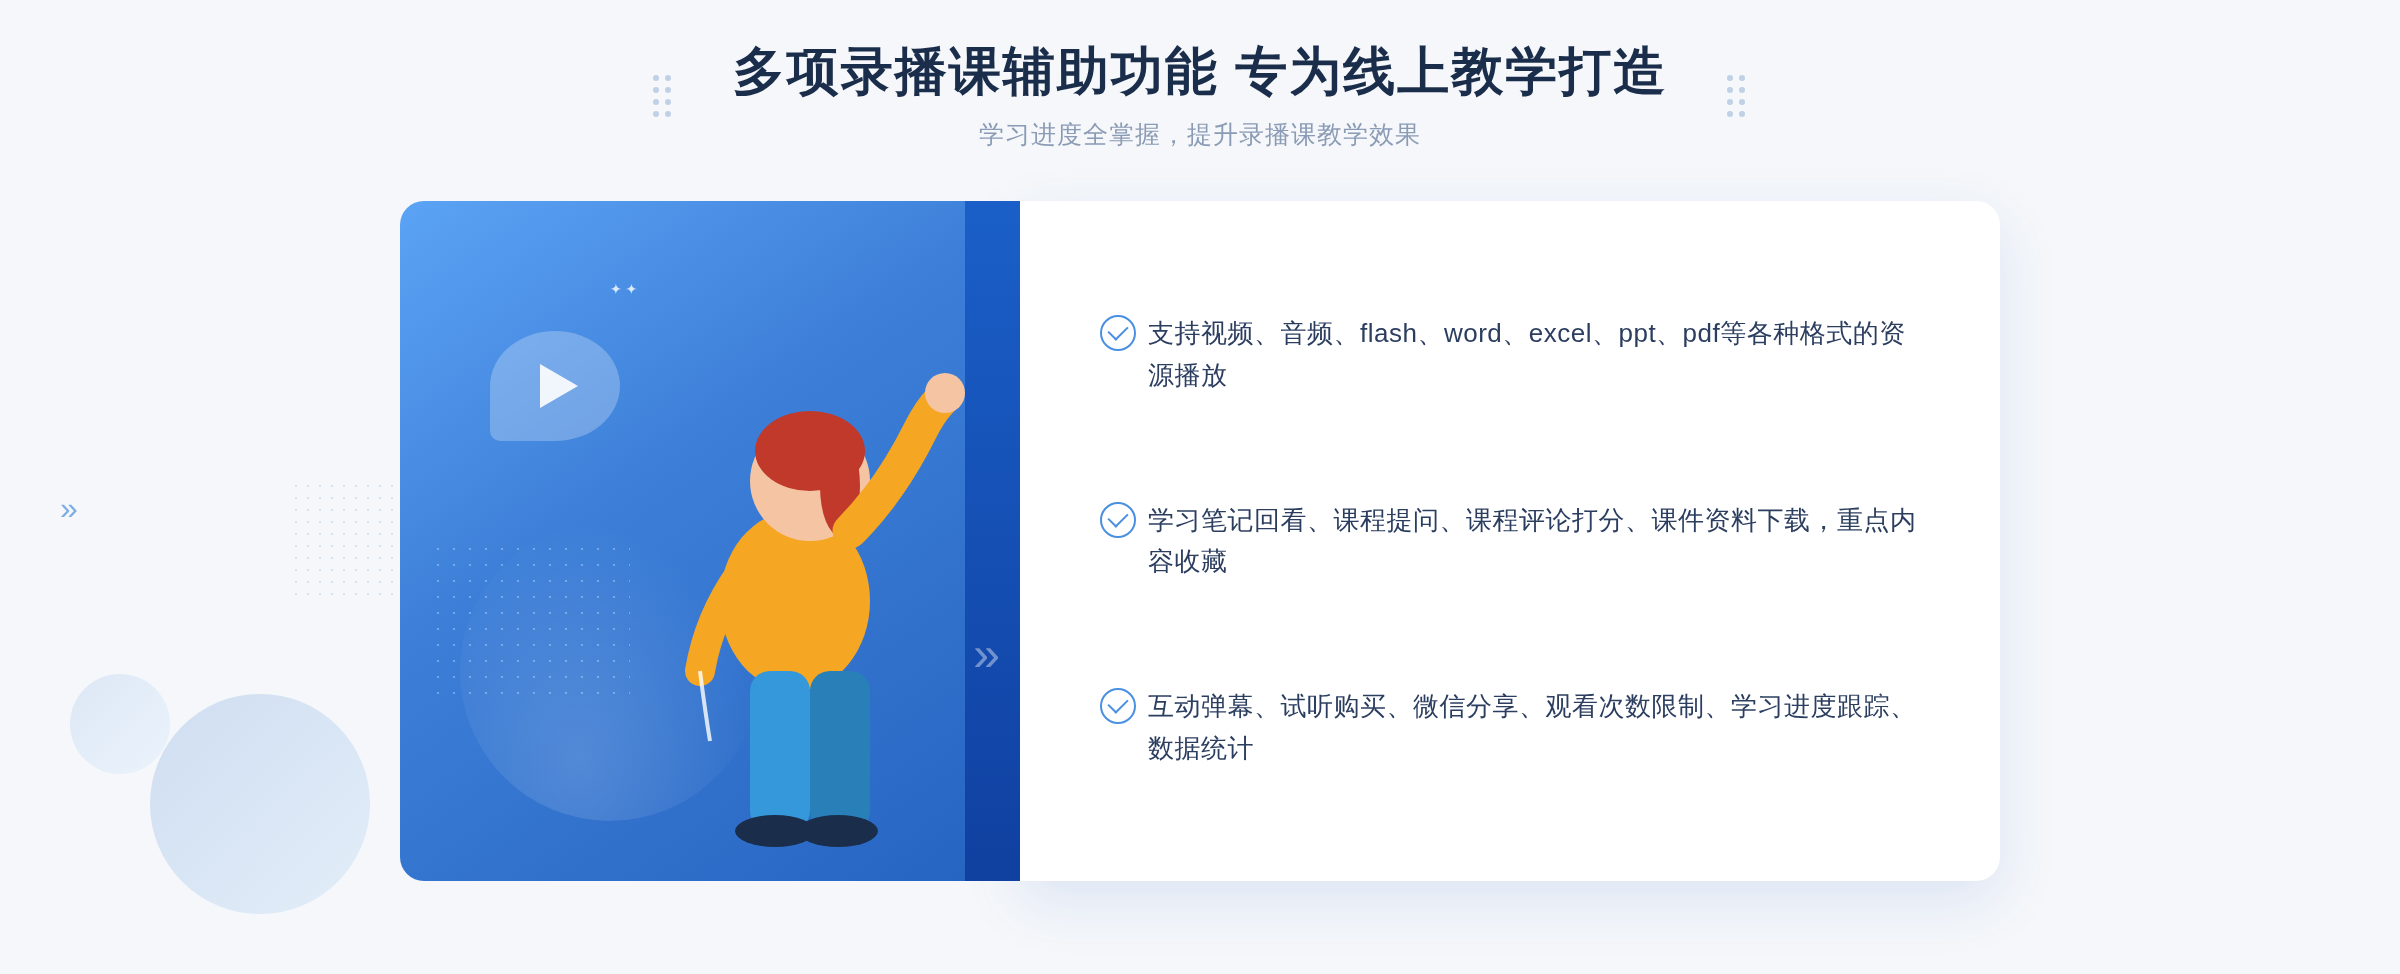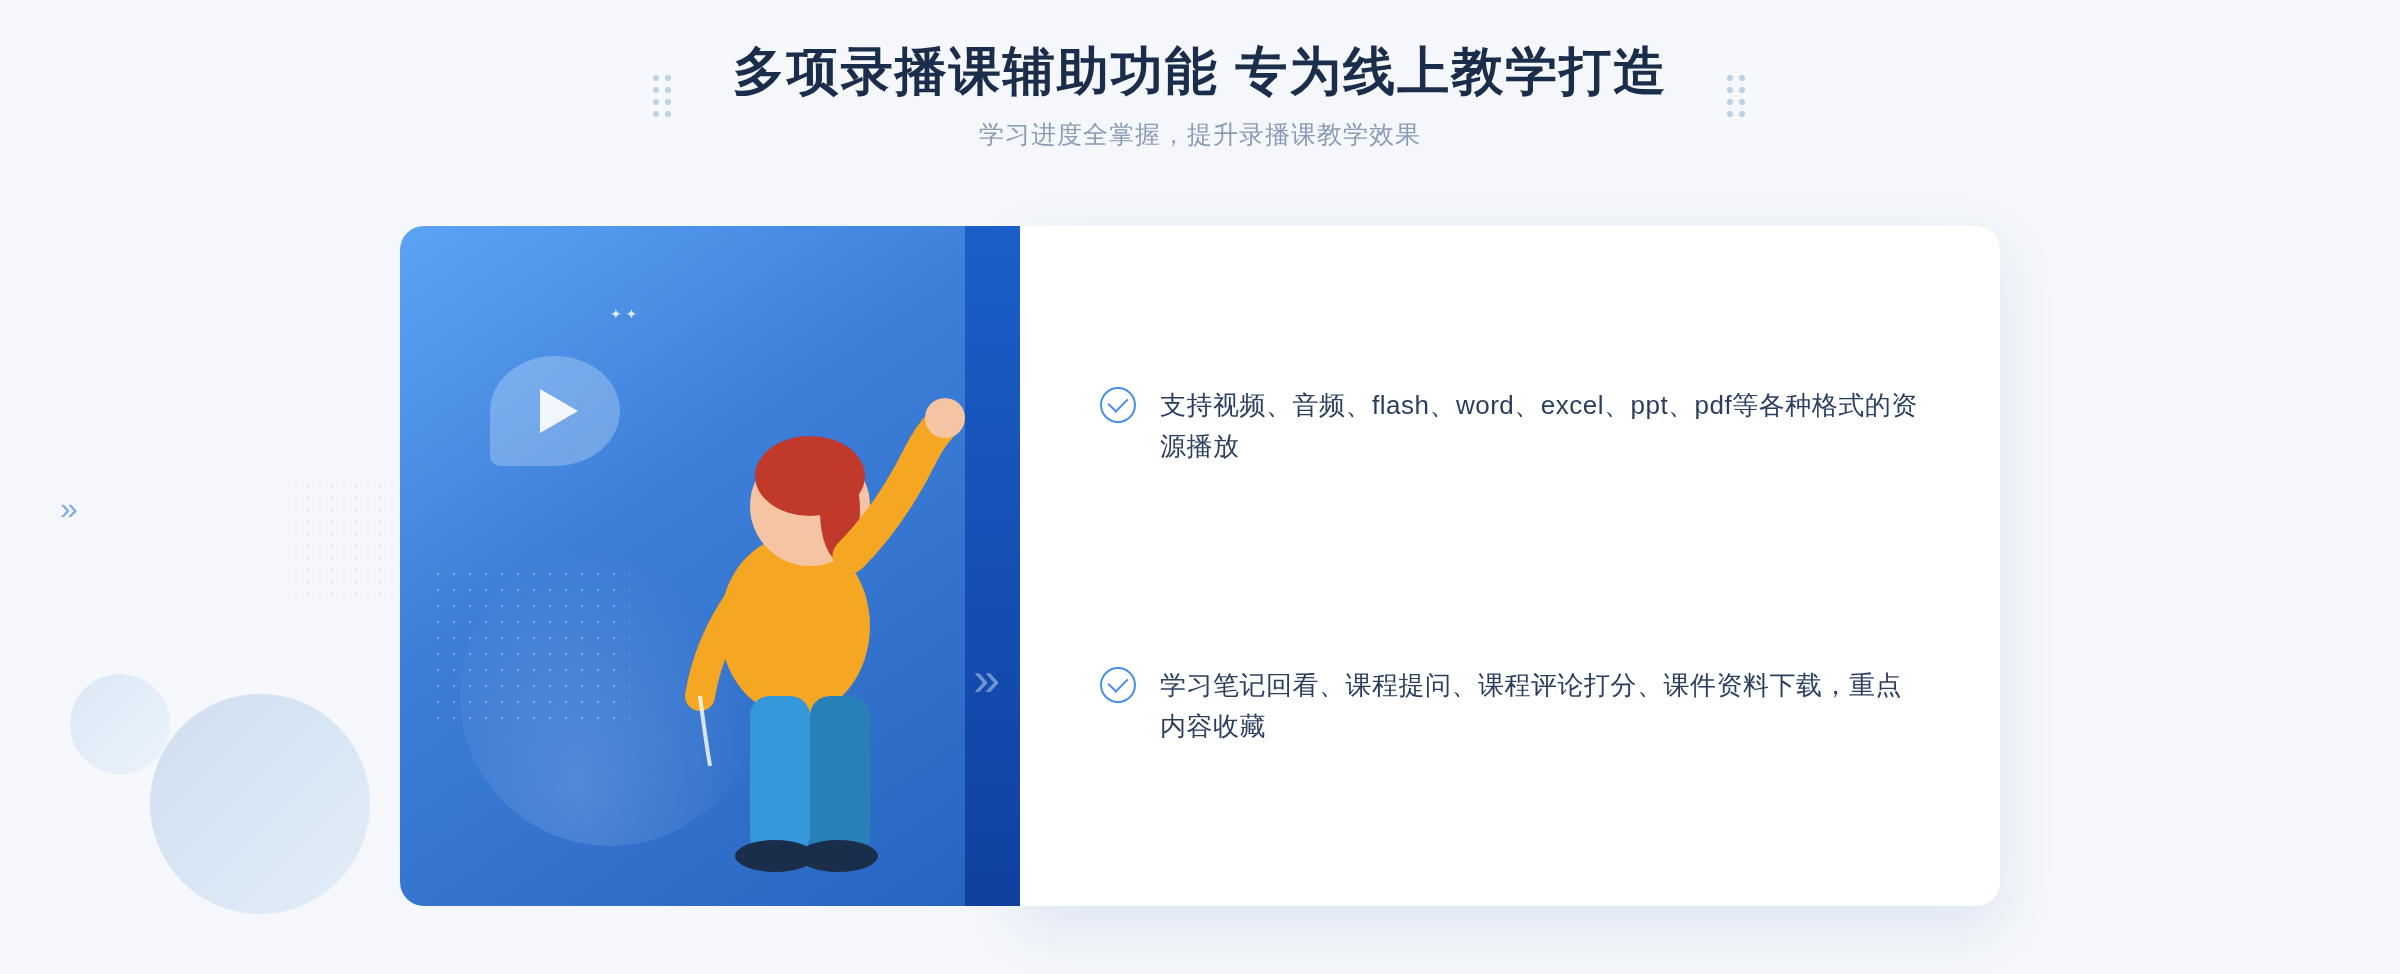--- a/index.html
+++ b/index.html
@@ -72,21 +72,21 @@
       height: 100%;
       display: flex;
       flex-direction: column;
       align-items: center;
       padding-top: 40px;
     }
 
     
     .header-section {
       text-align: center;
-      margin-bottom: 75px;
+      margin-bottom: 50px;
       position: relative;
     }
 
     .header-dots-left {
       position: absolute;
       left: -80px;
       top: 50%;
       transform: translateY(-50%);
       display: flex;
       gap: 6px;
@@ -218,21 +218,21 @@
       padding: 60px 80px;
       display: flex;
       flex-direction: column;
       justify-content: space-around;
       box-shadow: 0 20px 60px rgba(50, 100, 200, 0.12);
     }
 
     .feature-item {
       display: flex;
       align-items: flex-start;
-      gap: 24px;
+      gap: 12px;
     }
 
     .check-icon {
       width: 36px;
       height: 36px;
       border-radius: 50%;
       border: 2.5px solid #4a90e2;
       display: flex;
       align-items: center;
       justify-content: center;
@@ -377,16 +377,20 @@
         <div class="check-icon"></div>
         <p class="feature-text">支持视频、音频、flash、word、excel、ppt、pdf等各种格式的资源播放</p>
       </div>
 
 
       <div class="feature-item">
         <div class="check-icon"></div>
         <p class="feature-text">学习笔记回看、课程提问、课程评论打分、课件资料下载，重点内容收藏</p>
       </div>
 
+      <div class="feature-item">
+        <div class="check-icon"></div>
+        <p class="feature-text">互动弹幕、试听购买、微信分享、观看次数限制、学习进度跟踪、数据统计</p>
+      </div>
 
     </div>
   </div>
 </div>
 
 </body></html>

